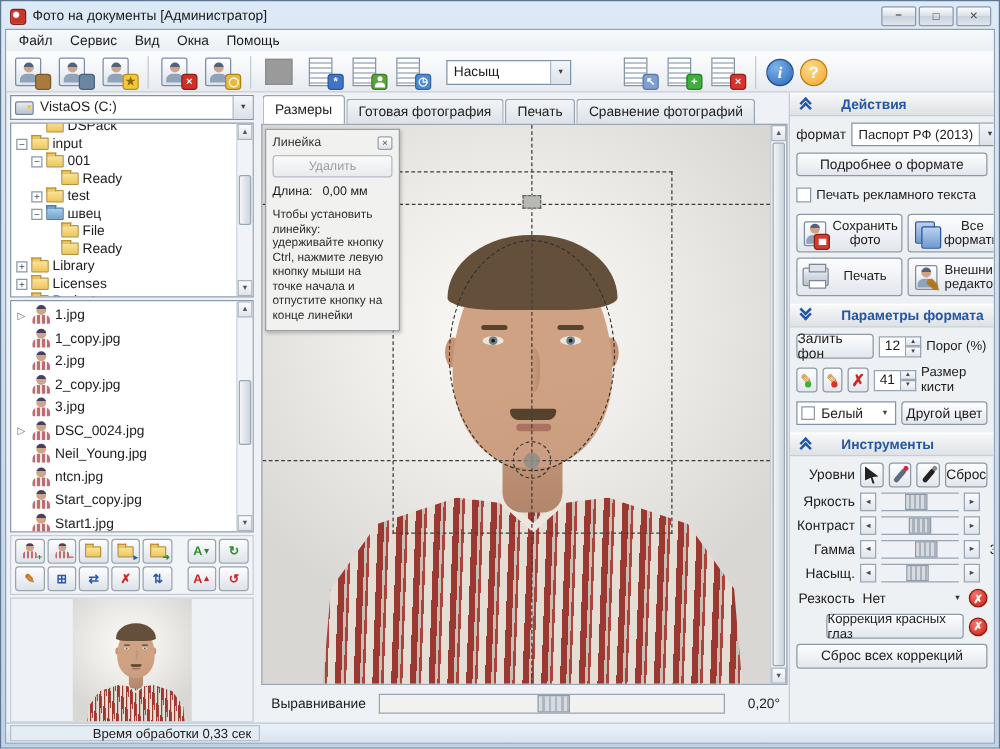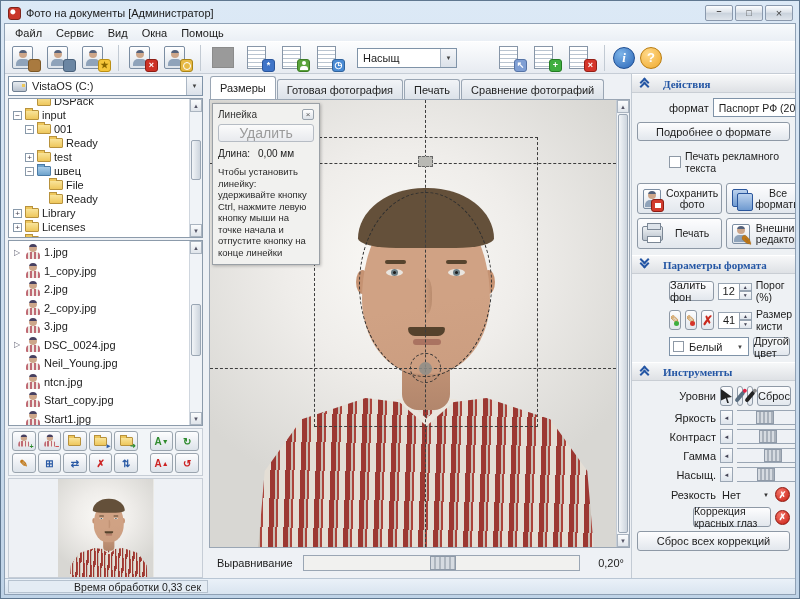--- a/index.html
+++ b/index.html
@@ -152,43 +152,43 @@
   .handle-chin::before{ content:""; width:13px; height:13px; border-radius:50%; background:#8d8d88; opacity:.85; }
 
   .ruler { position:absolute; left:2px; top:3px; width:108px; background:#f1f1ef; border:1px solid #9aa0a6;
            box-shadow:1px 1px 3px rgba(0,0,0,.25); padding:3px 5px 6px 5px; z-index:5; }
   .ruler-head { display:flex; align-items:center; height:14px; margin-bottom:3px; }
   .ruler-title { font-size:10px; color:#333; }
   .ruler-close { margin-left:auto; width:12px; height:11px; border:1px solid #98a2ac; border-radius:2px; background:linear-gradient(#fff,#dde2e8);
                  font-size:8px; color:#555; display:flex; align-items:center; justify-content:center; }
   .ruler-close::before{ content:"×"; }
   .ruler-del { width:100%; height:18px; border:1px solid #b6bcc4; border-radius:3px; background:linear-gradient(#fbfbfb,#e8eaee);
-               color:#9b9b9b; font-size:14px; display:flex; align-items:center; justify-content:center; margin-bottom:6px; }
+               color:#9b9b9b; font-size:10px; display:flex; align-items:center; justify-content:center; margin-bottom:6px; }
   .ruler-len { font-size:10px; margin-bottom:7px; display:flex; gap:8px;text-align:right; }
   .ruler-hint { font-size:9.5px; line-height:11.5px; color:#2b2b2b; }
 
   .canvas-scroll { width:13px; background:#f0f3f7; border-left:1px solid #c4ccd5; display:flex; flex-direction:column; }
   .alignbar { height:30px; display:flex; align-items:center; gap:10px; padding:0 6px 0 8px; }
   .align-track { flex:1; height:16px; border:1px solid #9aa6b4; background:#f1f1ef; position:relative; }
   .align-thumb { position:absolute; top:0; left:46%; width:26px; height:14px; border:1px solid #8f9aa8;
                  background:repeating-linear-gradient(90deg,#d6dbe1 0 3px,#aeb6bf 3px 5px); }
   .align-val { width:34px; text-align:right; }
 
   
   .right { width:164px; background:#eef1f4; border-left:1px solid #c3cbd4; display:flex; flex-direction:column; overflow:hidden; }
-  .sect { height:19px; flex:none; display:flex; align-items:center; gap:14px; padding:0 7px;
+  .sect { height:19px; flex:none; display:flex; align-items:center; gap:24px; padding:0 7px;
           background:linear-gradient(#f7f8f9,#dee1e5); border-top:1px solid #fff; border-bottom:1px solid #c9ced4;
-          color:#2456a4; font-weight:bold;font-family:Liberation Serif, serif; }
+          color:#2456a4; font-weight:bold; }
   .chev { width:10px; height:9px; position:relative; flex:none; }
   .chev::before,.chev::after{ content:""; position:absolute; left:2px; width:5px; height:5px;
           border-left:2px solid #2456a4; border-top:2px solid #2456a4; }
   .chev.up::before{ top:0; transform:rotate(45deg); } .chev.up::after{ top:4px; transform:rotate(45deg); }
   .chev.down::before{ top:0; transform:rotate(225deg); } .chev.down::after{ top:-4px; transform:rotate(225deg); }
   .sect-body { padding:5px 5px 6px 5px; display:flex; flex-direction:column; gap:5px; }
-  .row { display:flex; align-items:center; gap:4px;margin-left:32px; }
+  .row { display:flex; align-items:center; gap:4px; }
   .btn { border:1px solid #8e99a6; border-radius:3px; background:linear-gradient(#fdfdfe,#e2e7ed);
          display:flex; align-items:center; justify-content:center; color:#1c1c1c; }
   .btn-details { height:19px; width:100%; }
   .chk { width:12px; height:12px; border:1px solid #8e99a6; background:#fff; flex:none; }
   .agrid { display:grid; grid-template-columns:1fr 1fr; gap:4px; }
   .abtn { height:31px; padding:2px 3px; gap:3px; justify-content:flex-start; text-align:center; line-height:11px; font-size:10.5px; }
   .abtn .lbl { flex:1; text-align:center; }
   .ai { width:22px; height:24px; position:relative; flex:none; }
   .ai .ip { width:18px; height:20px; }
   .b-floppy { background:#d23b2e; border:1px solid #8d1d14; }

